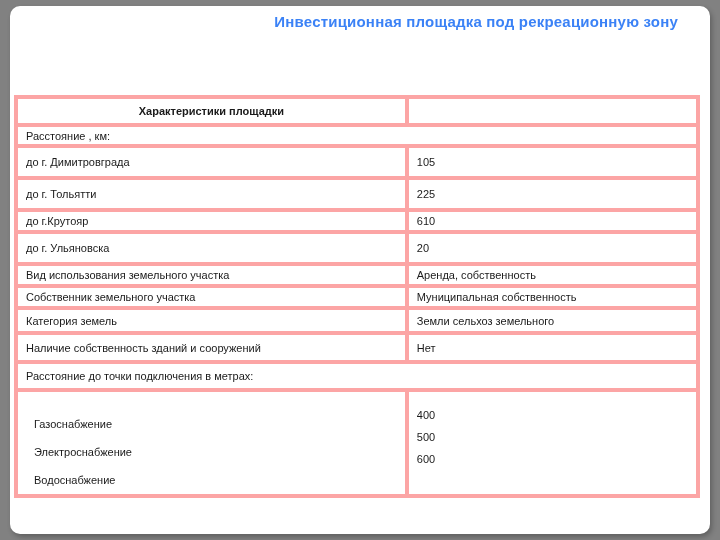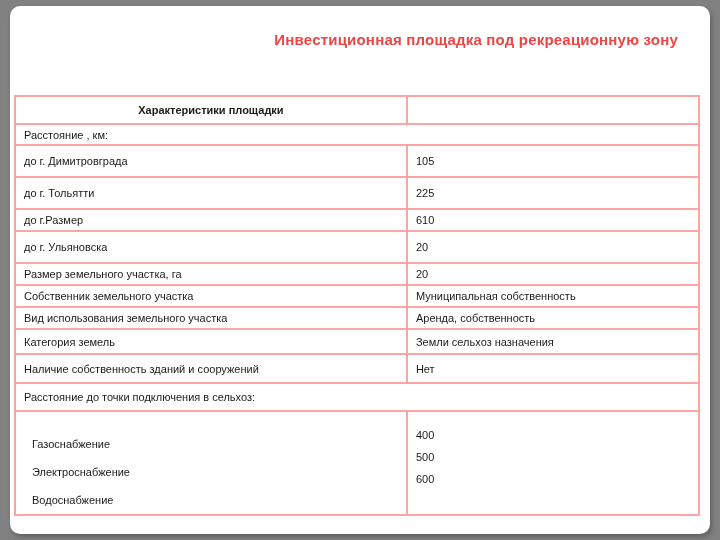--- a/index.html
+++ b/index.html
@@ -12,39 +12,39 @@
   }
   .slide {
     position:absolute;
     left:10px; top:6px;
     width:700px; height:528px;
     background:#ffffff;
     border-radius:10px;
     box-shadow:2px 3px 5px rgba(0,0,0,0.25);
   }
   .titles {
-    padding-top:25px;
+    padding-top:7px;
     padding-right:32px;
     text-align:right;
-    color:#ef4444;
+    color:#3b82f6;
   }
   .title1 { font-size:15px; font-weight:bold; letter-spacing:0.2px; }
   .title2 { font-size:17px; font-weight:bold; margin-top:9px; }
 
   table.char-table {
     position:absolute;
     left:4px; top:89px;
     width:686px;
     border-collapse:collapse;
     table-layout:fixed;
   }
   .char-table col.c1 { width:57.3%; }
   .char-table col.c2 { width:42.7%; }
   .char-table td {
-    border:2px solid #fca5a5;
+    border:4px solid #fca5a5;
     font-size:11px;
     color:#1a1a1a;
     vertical-align:middle;
     overflow:hidden;
   }
   .char-table td.lbl, .char-table td.val { padding-left:8px; }
   .char-table td.th-cell {
     font-weight:bold;
     text-align:center;
     font-size:11px;
@@ -91,57 +91,53 @@
       <td class="lbl">до г. Димитровграда</td>
       <td class="val">105</td>
     </tr>
 
     <tr class="hC">
       <td class="lbl">до г. Тольятти</td>
       <td class="val">225</td>
     </tr>
 
     <tr class="hD">
-      <td class="lbl">до г.Размер</td>
+      <td class="lbl">до г.Крутояр</td>
       <td class="val">610</td>
     </tr>
 
     <tr class="hC">
       <td class="lbl">до г. Ульяновска</td>
       <td class="val">20</td>
     </tr>
 
+
+
     <tr class="hD">
-      <td class="lbl">Размер земельного участка, га</td>
-      <td class="val">20</td>
+      <td class="lbl">Вид использования земельного участка</td>
+      <td class="val">Аренда, собственность</td>
     </tr>
-
 
     <tr class="hD">
       <td class="lbl">Собственник земельного участка</td>
       <td class="val">Муниципальная собственность</td>
     </tr>
 
-    <tr class="hD">
-      <td class="lbl">Вид использования земельного участка</td>
-      <td class="val">Аренда, собственность</td>
-    </tr>
-
     <tr class="hE">
       <td class="lbl">Категория земель</td>
-      <td class="val">Земли сельхоз назначения</td>
+      <td class="val">Земли сельхоз земельного</td>
     </tr>
 
     <tr class="hF">
       <td class="lbl">Наличие собственность зданий и сооружений</td>
       <td class="val">Нет</td>
     </tr>
 
     <tr class="hG">
-      <td class="lbl" colspan="2">Расстояние до точки подключения в сельхоз:</td>
+      <td class="lbl" colspan="2">Расстояние до точки подключения в метрах:</td>
     </tr>
 
     <tr class="tall">
       <td class="util-labels">
         <div>Газоснабжение</div>
         <div>Электроснабжение</div>
         <div>Водоснабжение</div>
       </td>
       <td class="util-values">
         <div>400</div>

